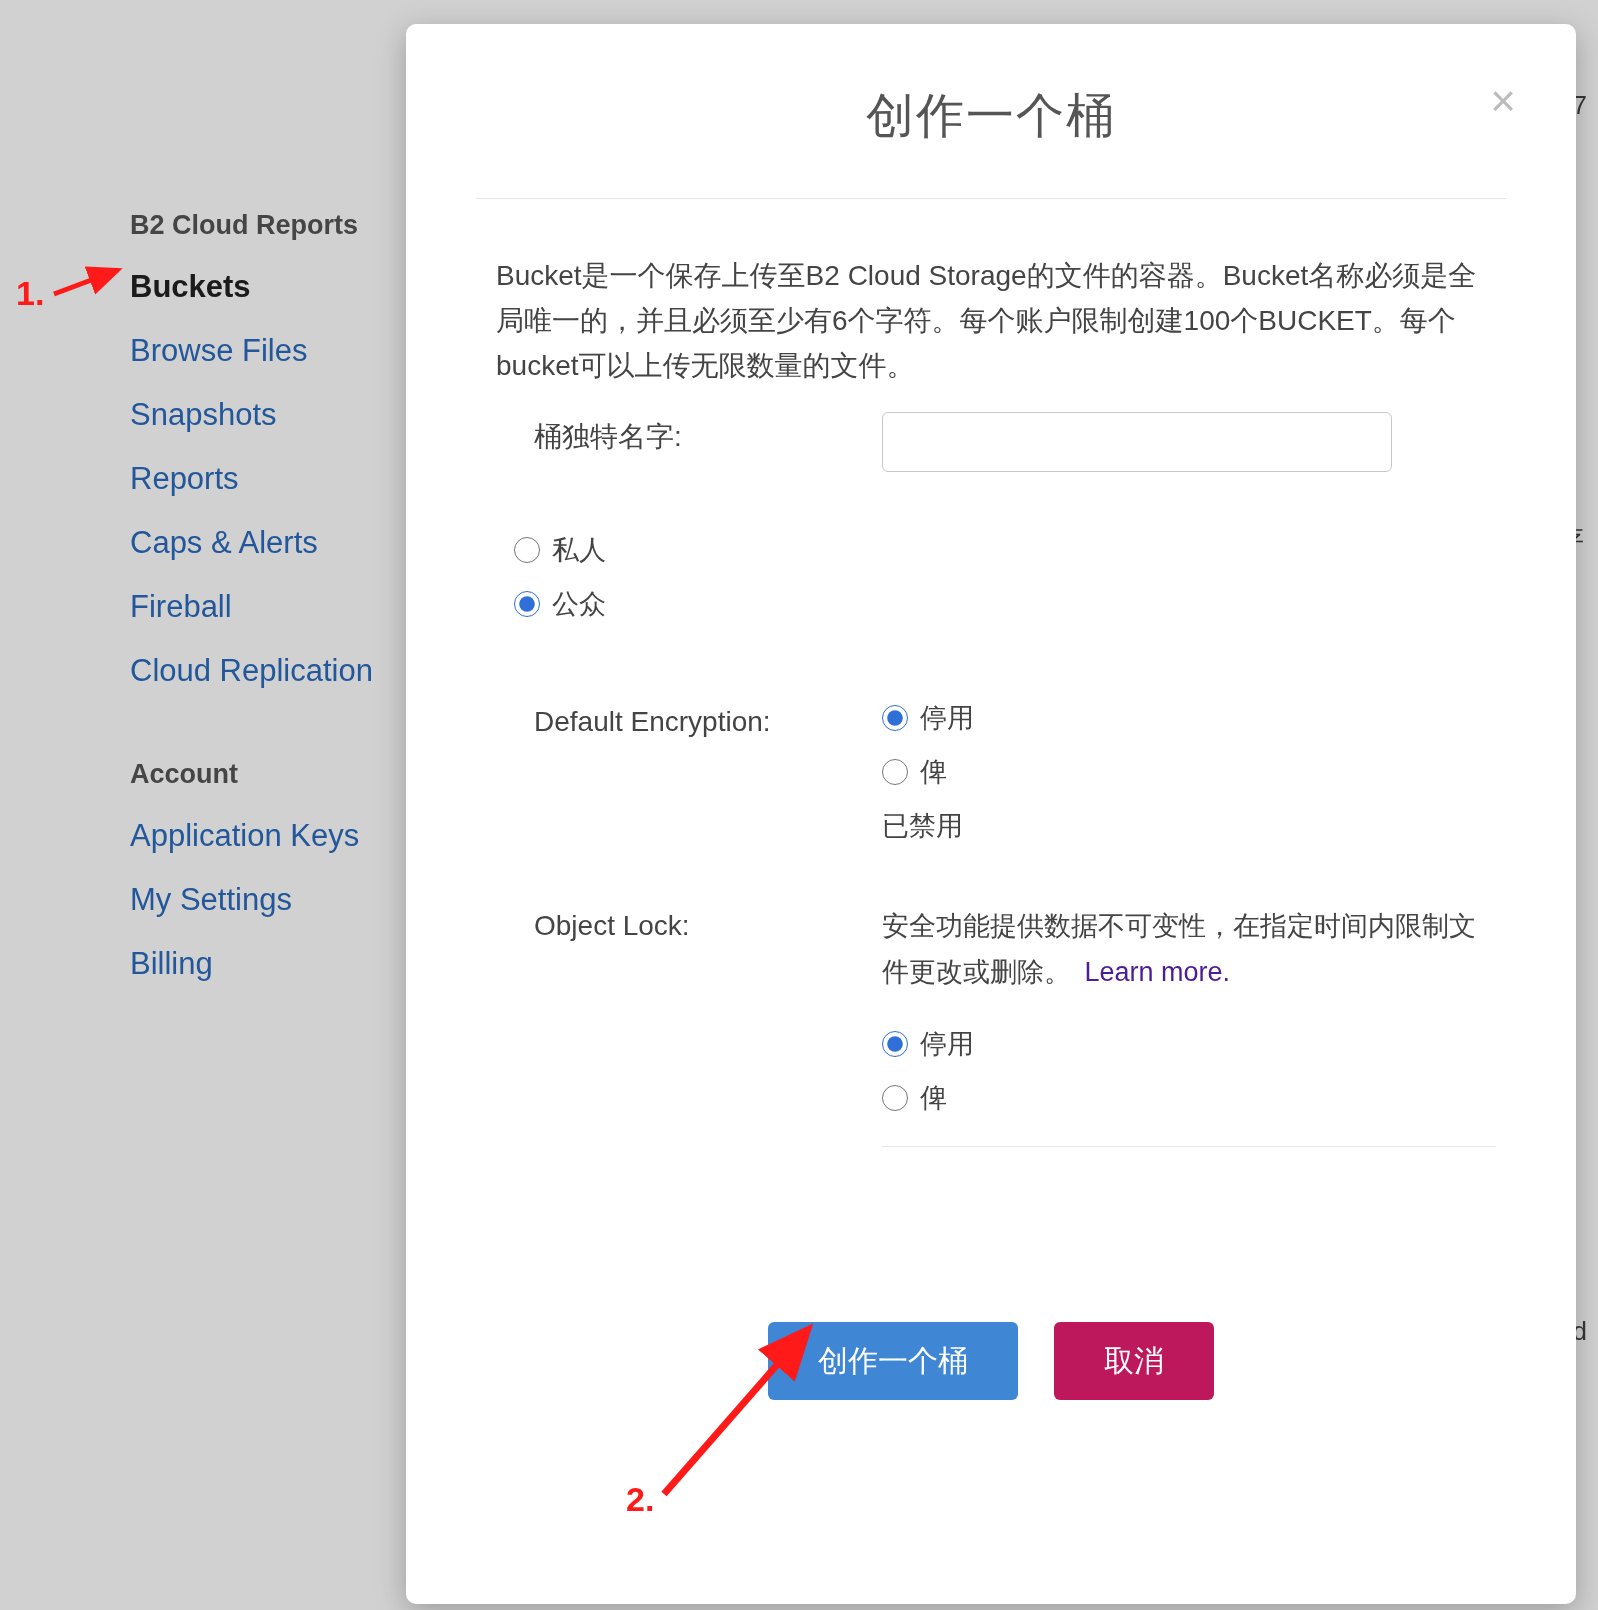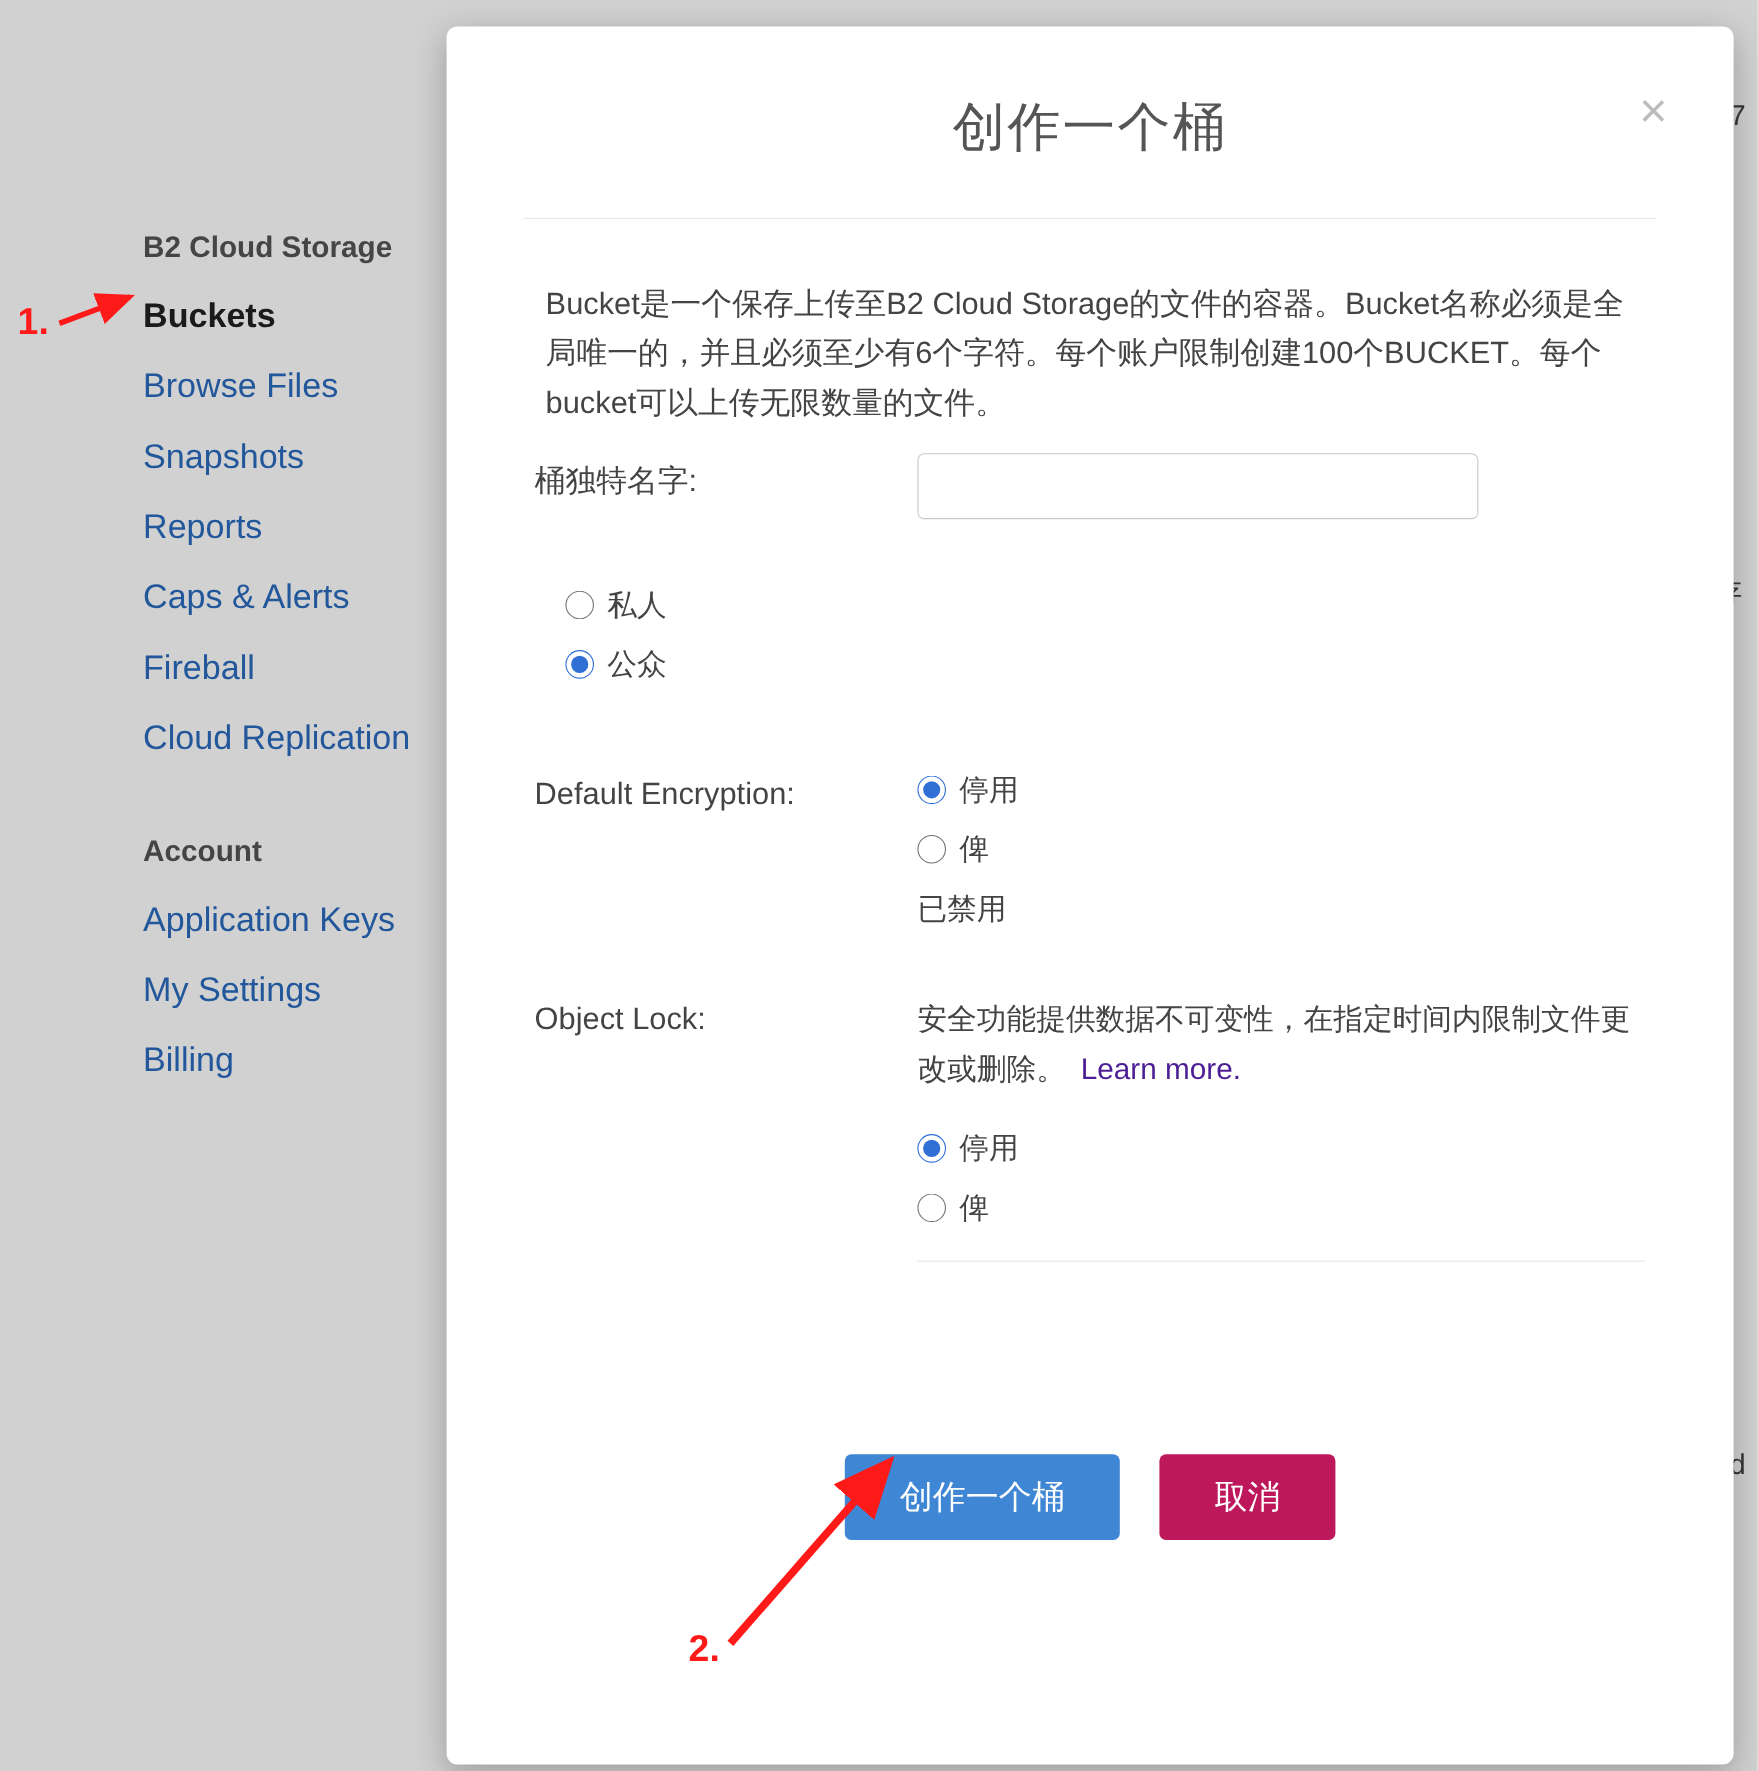--- a/index.html
+++ b/index.html
@@ -23,21 +23,21 @@
   .modal { position: absolute; left: 406px; top: 24px; width: 1170px; min-height: 1580px;
            background: #fff; border-radius: 10px; box-shadow: 0 8px 30px rgba(0,0,0,0.25); padding: 60px 70px 70px 70px; }
   .modal-close { position: absolute; top: 55px; right: 60px; font-size: 44px; color: #bbb; cursor: pointer; line-height: 1; }
   .modal-title { text-align: center; font-size: 48px; font-weight: 300; color: #555; letter-spacing: 2px; margin-bottom: 50px; }
   .modal hr { border: none; border-top: 1px solid #e5e5e5; margin-bottom: 55px; }
 
   .modal-body { padding: 0 10px 0 10px; }
   .modal-desc { font-size: 28px; line-height: 1.6; color: #444; margin-bottom: 24px; padding: 0 10px; }
 
   .form-row { display: flex; margin-bottom: 60px; }
-  .form-label { flex: 0 0 320px; font-size: 28px; color: #444; padding-top: 6px; }
+  .form-label { flex: 0 0 320px; font-size: 28px; color: #444; padding-top: 6px; margin-left: 48px; }
   .form-control { flex: 1; margin-left: 28px; }
 
   .text-input { width: 510px; height: 60px; border: 1px solid #c8c8c8; border-radius: 6px; font-size: 24px; padding: 0 14px; background: #fff; }
 
   .radio-row { display: flex; align-items: center; font-size: 27px; color: #444; margin-bottom: 18px; }
   .radio-row input[type=radio] { width: 26px; height: 26px; margin-right: 12px; accent-color: #2f6fd6; }
   .static-sub { font-size: 27px; color: #444; margin-top: 6px; }
 
   .lock-desc { font-size: 27px; line-height: 1.7; color: #444; margin-bottom: 30px; }
   .lock-desc a { color: #4c1d95; text-decoration: none; margin-left: 6px; }
@@ -54,21 +54,21 @@
   .annot-1-num { left: 16px; top: 274px; }
   .annot-2-num { left: 626px; top: 1480px; }
   .arrow { position: absolute; pointer-events: none; }
 </style>
 </head>
 <body>
 
 <div class="page">
 
   <nav class="sidebar">
-    <div class="sidebar-heading">B2 Cloud Storage</div>
+    <div class="sidebar-heading">B2 Cloud Reports</div>
 
     <a class="sidebar-item active">Buckets</a>
     <a class="sidebar-item">Browse Files</a>
     <a class="sidebar-item">Snapshots</a>
     <a class="sidebar-item">Reports</a>
     <a class="sidebar-item">Caps &amp; Alerts</a>
     <a class="sidebar-item">Fireball</a>
     <a class="sidebar-item">Cloud Replication</a>
 
     <div class="sidebar-account-heading">Account</div>

